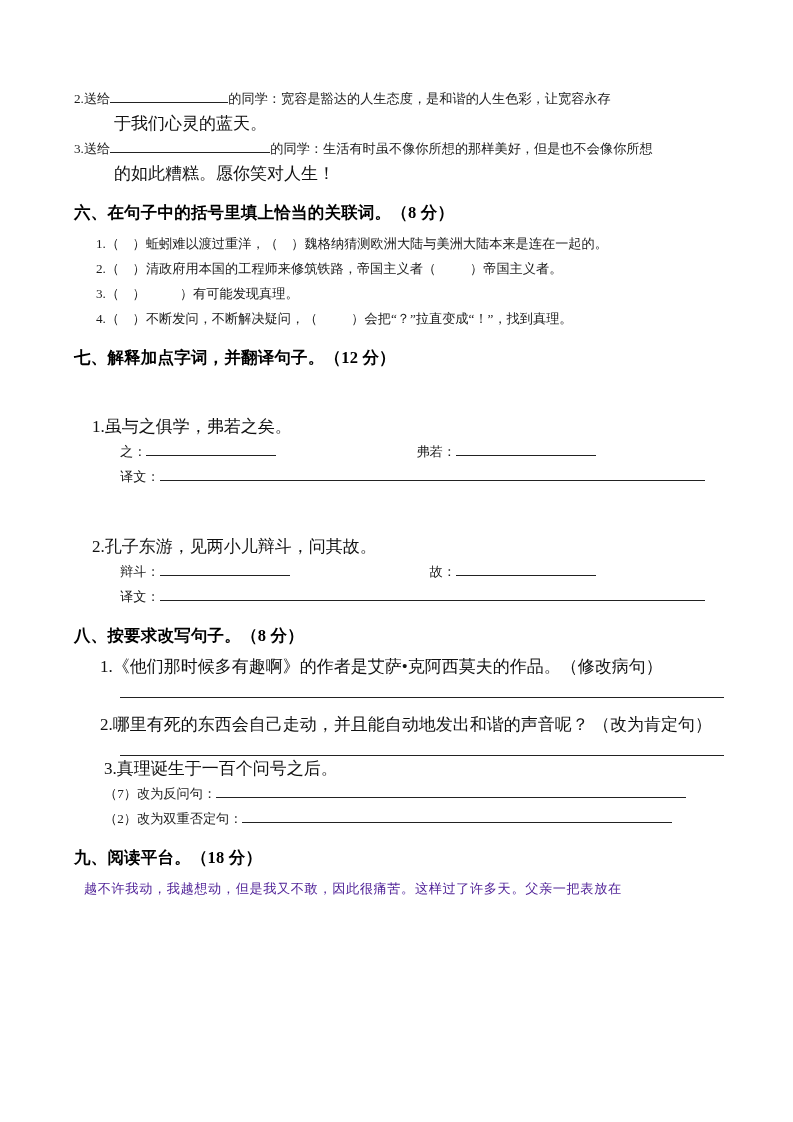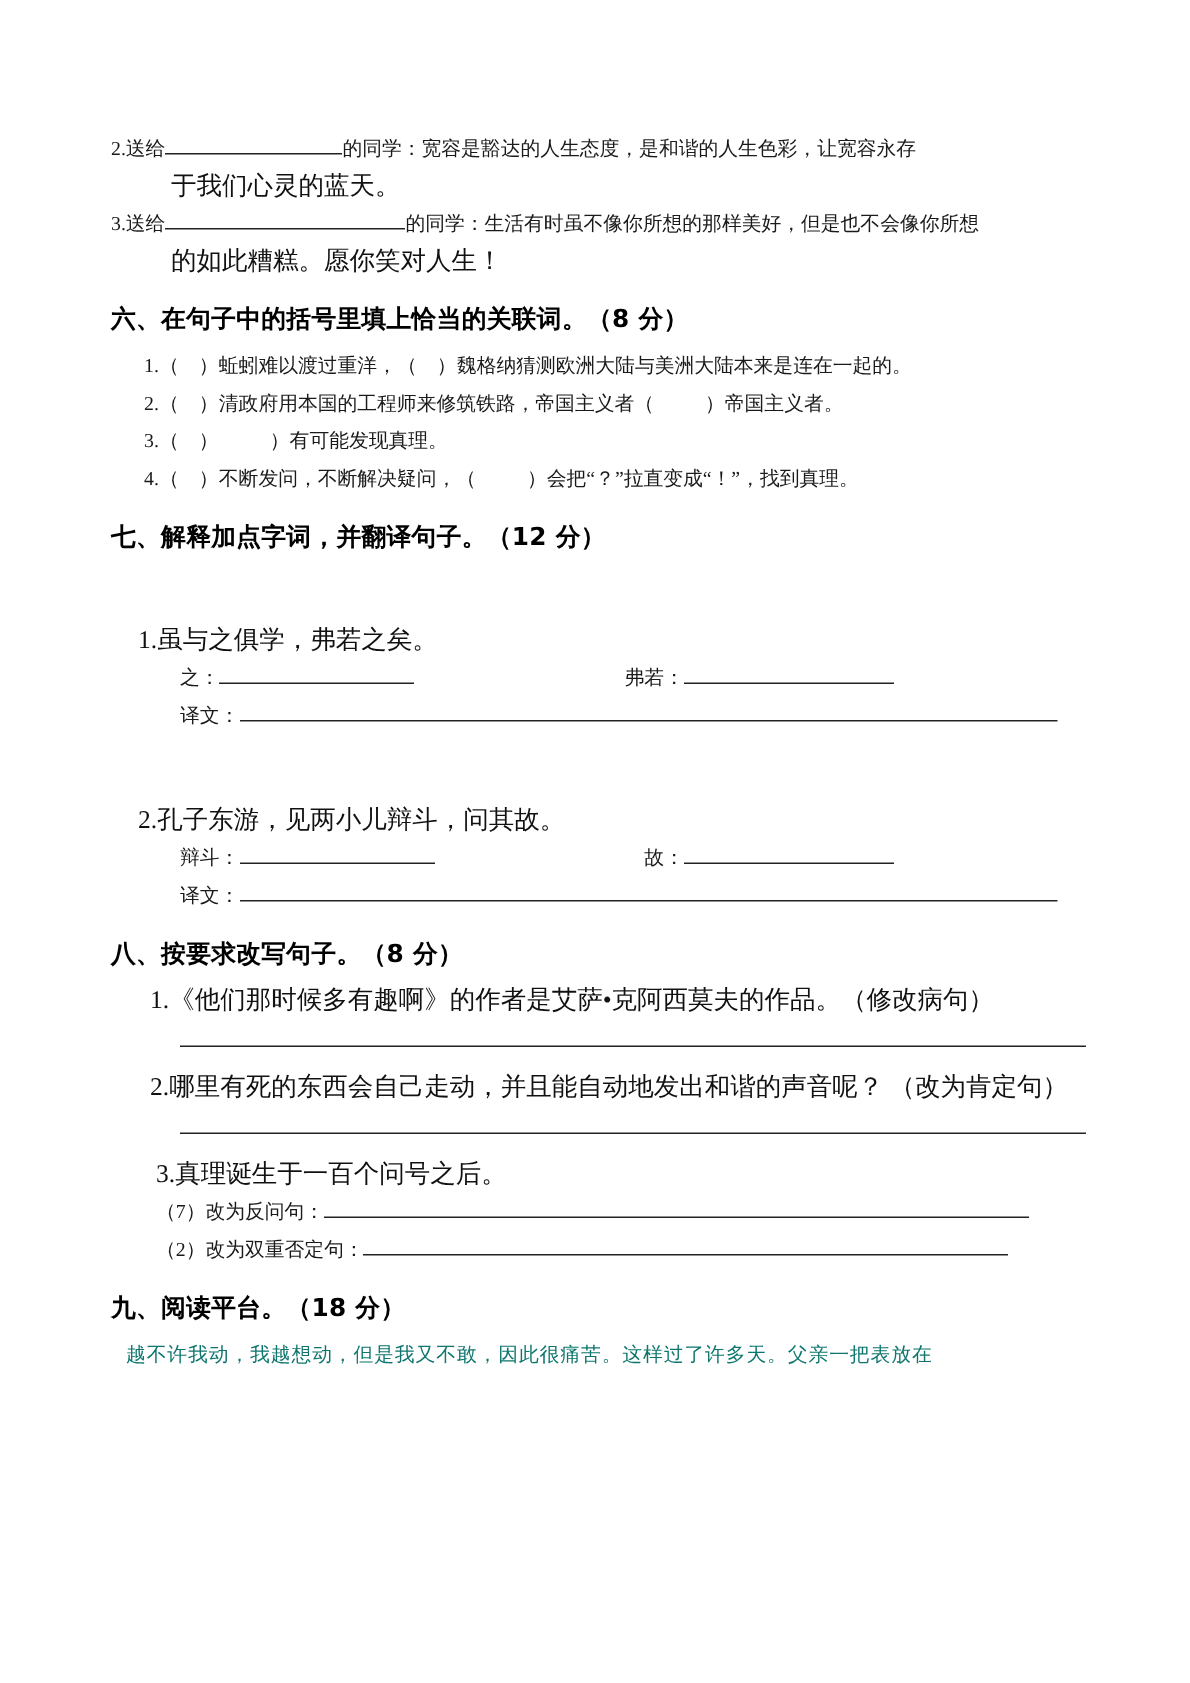--- a/index.html
+++ b/index.html
@@ -26,34 +26,35 @@
   .sec-head {
     font-family: "DejaVu Sans", "Liberation Sans", sans-serif;
     font-weight: bold;
     font-size: 16.5px;
     letter-spacing: 0.2px;
     margin: 16px 0 7px 0;
     color: #000;
   }
   .sec-head .pts {
     font-weight: bold;
+    font-family: Liberation Serif, serif;
   }
   
   .line {
     font-size: 17px;
     line-height: 25px;
     color: #111;
     white-space: nowrap;
   }
   .line.indent2 { padding-left: 40px; }
   .line.indent3 { padding-left: 18px; margin-top: 45px; }
   .wrapline {
     font-size: 13.2px;
     line-height: 25px;
-    color: #0f766e;
+    color: #4c1d95;
   }
   .blank {
     display: inline-block;
     border-bottom: 1px solid #222;
     vertical-align: baseline;
     height: 14px;
   }
   .paren {
     display: inline-block;
     width: 40px;
@@ -172,21 +173,21 @@
     <div class="line" style="padding-left:26px">
       <span>1.</span><span>《他们那时候多有趣啊》的作者是艾萨•克阿西莫夫的作品。</span><span>（修改病句）</span>
     </div>
     <div class="answer-line" style="margin-left:46px;width:604px;margin-top:18px"></div>
 
     <div class="line" style="padding-left:26px;margin-top:14px">
       <span>2.</span><span>哪里有死的东西会自己走动，并且能自动地发出和谐的声音呢？</span>&nbsp;<span>（改为肯定句）</span>
     </div>
     <div class="answer-line" style="margin-left:46px;width:604px;margin-top:18px"></div>
 
-    <div class="line" style="padding-left:30px;margin-top:14px">
+    <div class="line" style="padding-left:30px;">
       <span>3.</span><span>真理诞生于一百个问号之后。</span>
     </div>
     <div class="rowflex" style="padding-left:30px">
       <span>（7）改为反问句：</span>
       <span class="blank" style="width:470px"></span>
     </div>
     <div class="rowflex" style="padding-left:30px">
       <span>（2）改为双重否定句：</span>
       <span class="blank" style="width:430px"></span>
     </div>

